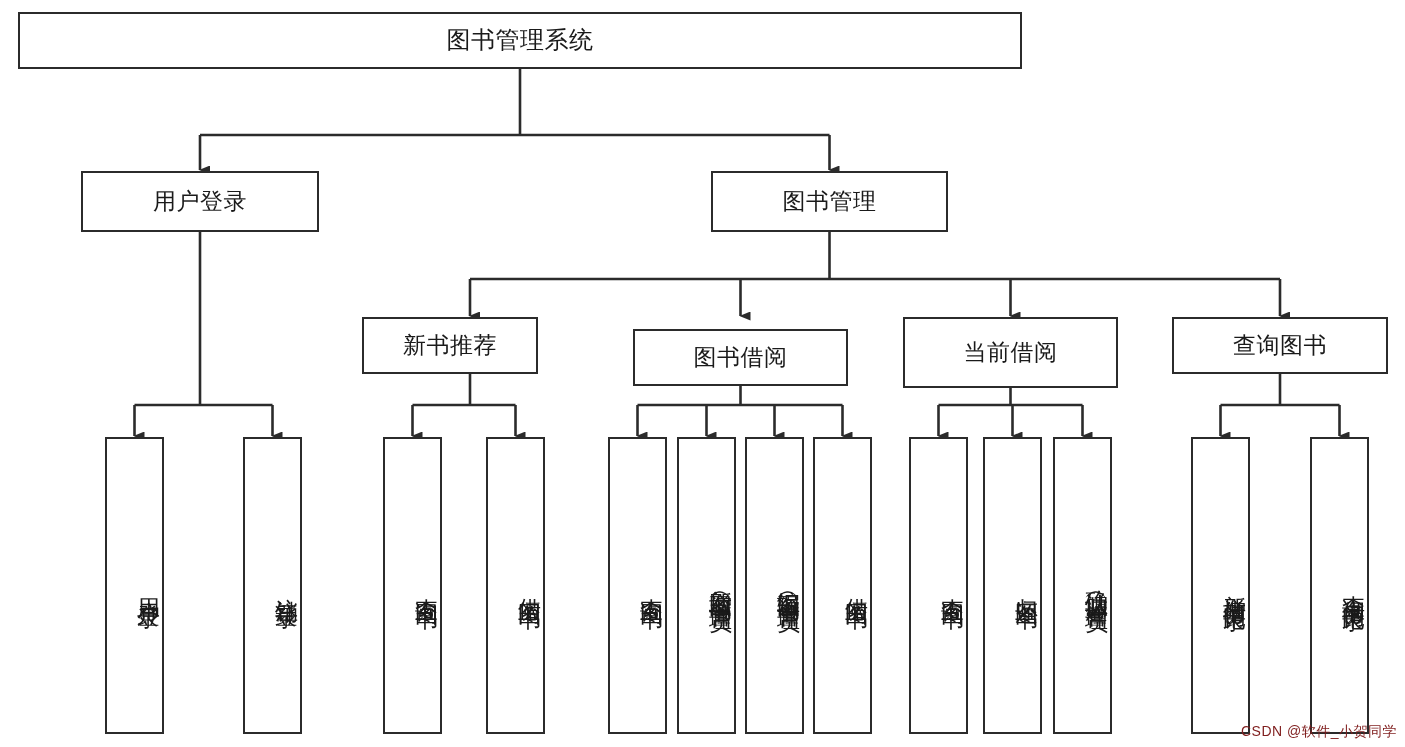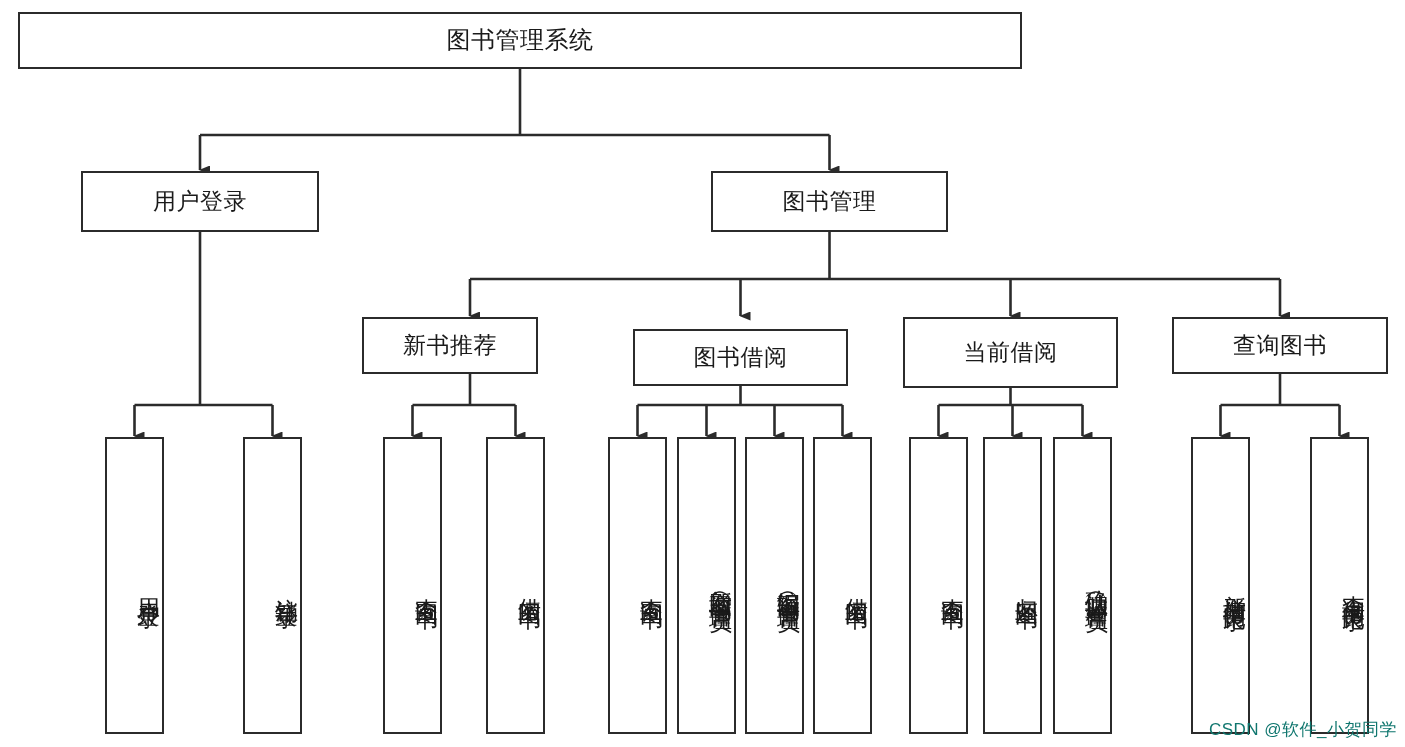--- a/index.html
+++ b/index.html
@@ -56,22 +56,22 @@
     justify-content: center;
     white-space: nowrap;
   }
   .node-label {
     display: block;
   }
   .watermark {
     position: absolute;
     right: 8px;
     bottom: 6px;
-    font-size: 17px;
-    color: #0f766e;
+    font-size: 14px;
+    color: #7f1d1d;
     letter-spacing: 0.5px;
     white-space: nowrap;
     user-select: none;
   }
 </style>
 </head>
 <body>
 
 <div id="diagram-root">
 

